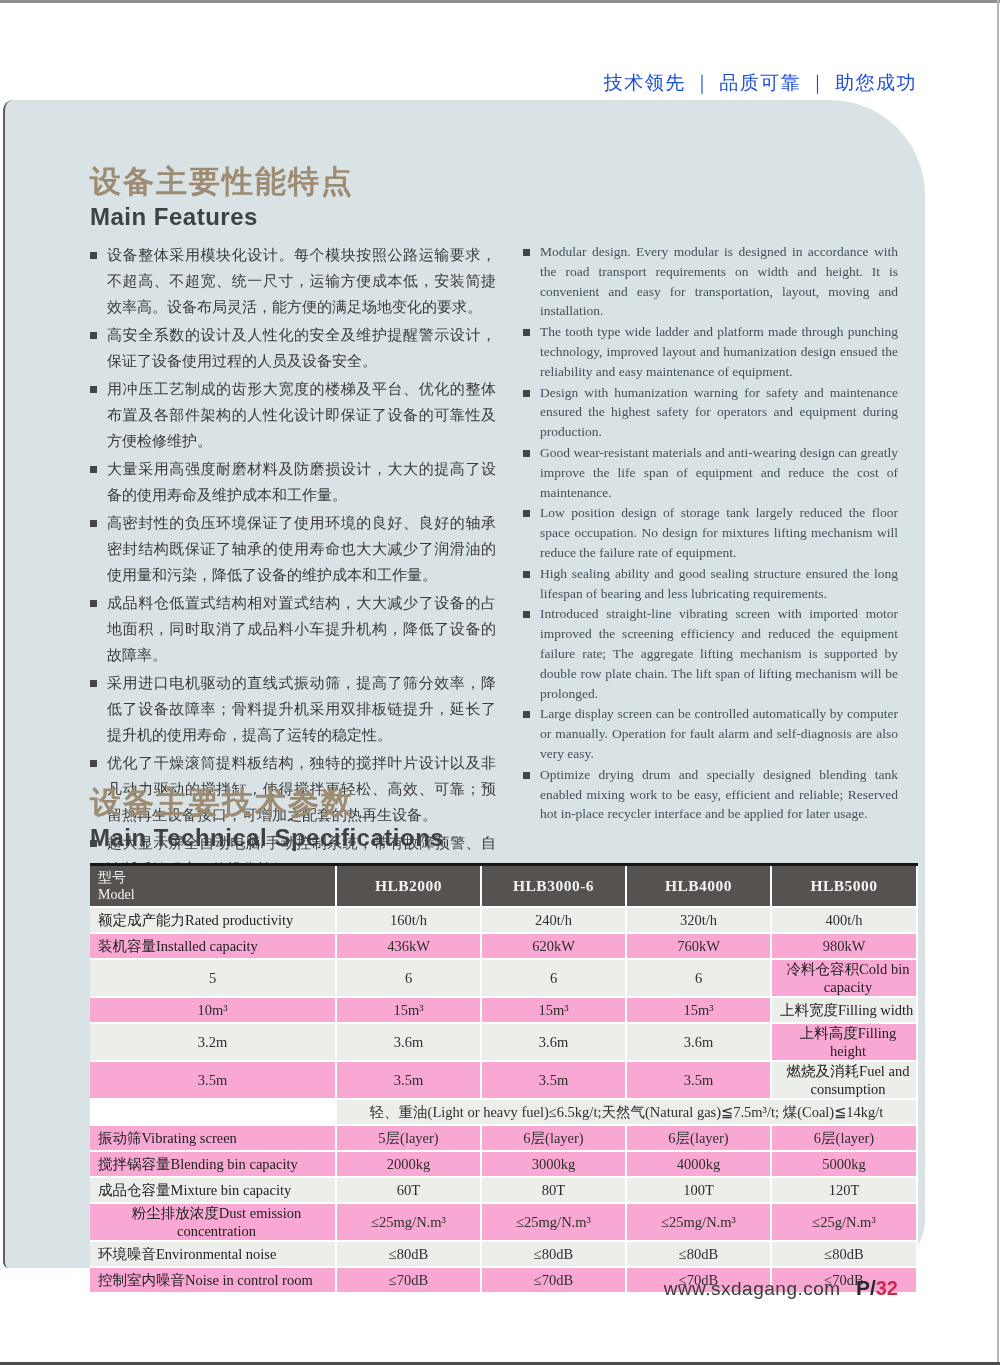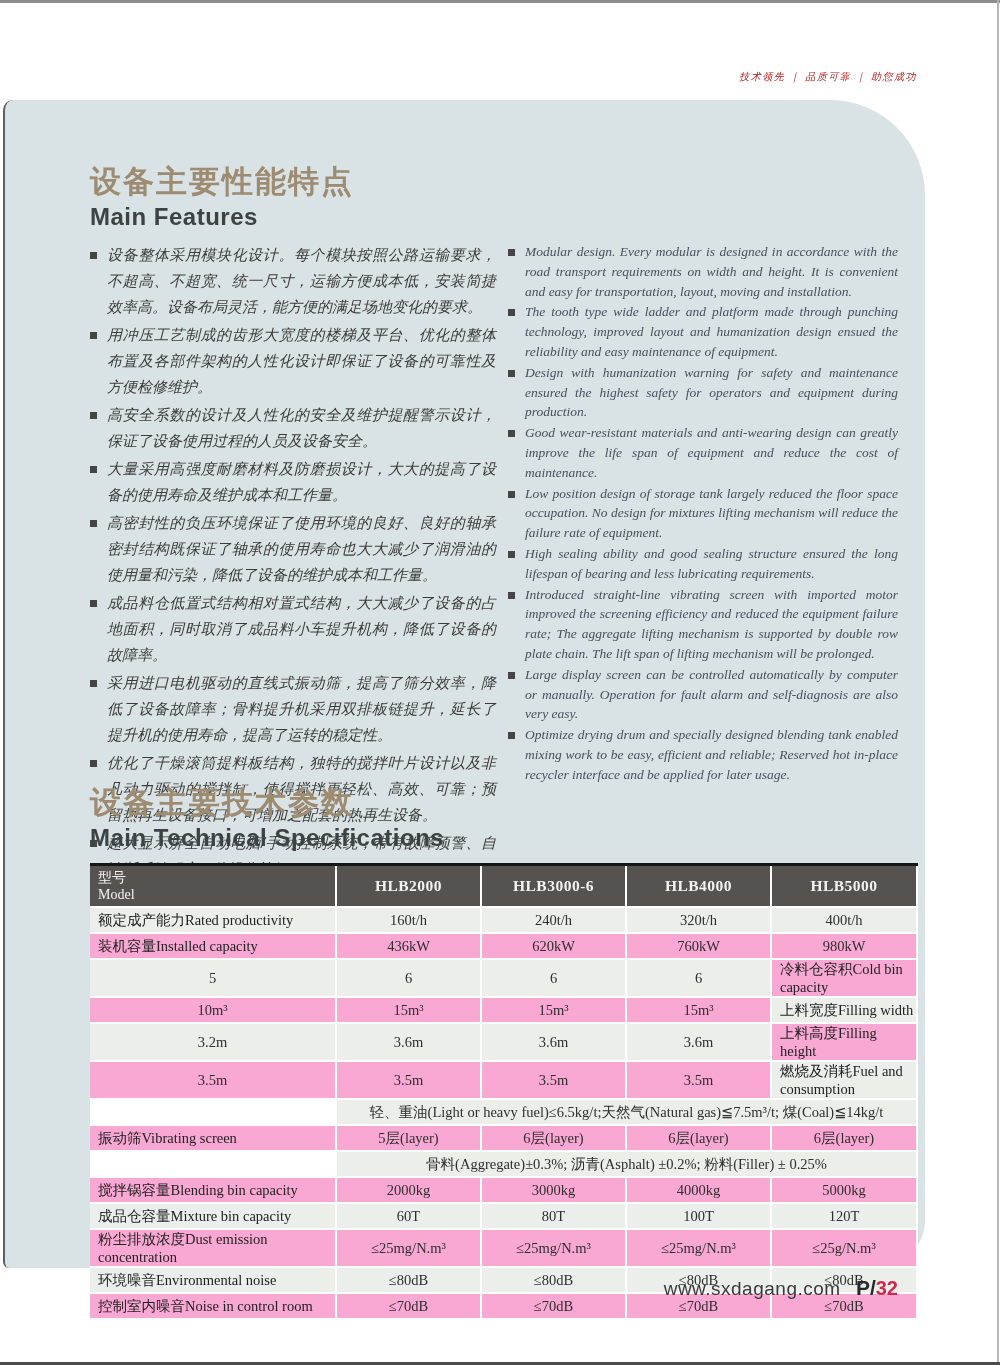--- a/index.html
+++ b/index.html
@@ -8,23 +8,22 @@
     position:relative; width:1000px; height:1365px; margin:0 auto;
     background:#ffffff; overflow:hidden;
     font-family:"Liberation Sans","DejaVu Sans",sans-serif;
   }
   .edge-top    { position:absolute; left:0; top:0; width:1000px; height:3px; background:#8e8e8e; }
   .edge-bottom { position:absolute; left:0; top:1362px; width:1000px; height:3px; background:#4c4c4c; }
   .edge-right  { position:absolute; left:997px; top:0; width:2px; height:1365px; background:#b5b5b5; }
 
   .slogan {
     position:absolute; top:70px; right:83px;
-    font-size:10px; letter-spacing:1.5px; color:#b91c1c;
+    font-size:19px; letter-spacing:1.5px; color:#1d4ed8;
     white-space:nowrap;
-    font-style:italic;
   }
 
   .card {
     position:absolute; left:3px; top:100px; width:922px; height:1168px;
     background:#d9e2e5;
     border-left:2px solid #59626a;
     border-radius:10px 95px 48px 6px;
   }
 
   .sec1 { position:absolute; left:85px; top:62px; width:808px; }
@@ -32,21 +31,21 @@
 
   .title-zh {
     font-size:31px; font-weight:700; color:#9d8b72; letter-spacing:2px;
     line-height:40px;
   }
   .title-en {
     font-size:24px; font-weight:bold; color:#3d4245; letter-spacing:0.5px;
     line-height:30px; margin-bottom:10px;
   }
 
-  .cols { display:flex; gap:12px;font-style:italic; }
+  .cols { display:flex; gap:27px; }
   .col-zh { width:406px; flex:none; }
   .col-en { flex:1; }
 
   .li { position:relative; padding-left:17px; text-align:justify; }
   .li::before {
     content:""; position:absolute; left:0; width:7px; height:7px; background:#454545;
   }
   .col-zh .li { font-size:15px; line-height:26px; color:#3b3b3b; margin-bottom:2px; }
   .col-zh .li::before { top:10px; }
   .col-en .li {
@@ -57,21 +56,21 @@
 
   .spec-table {
     margin-top:4px; width:828px; background:#ffffff;
     border-top:3px solid #161616;
     display:grid; grid-template-columns:245px 143px 143px 143px 144px;
     gap:2px;
     font-family:"Liberation Serif","DejaVu Serif",serif;
   }
   .cell { display:flex; align-items:center; min-height:24px; }
   .cell.val { justify-content:center; text-align:center; }
-  .cell.lbl { padding-left:8px; text-align:left; }
+  .cell.lbl { padding-left:8px; text-align:center; }
   .hdr { background:#565250; color:#f4f3f2; min-height:40px; }
   .hdr.lbl { flex-direction:column; align-items:flex-start; justify-content:center; font-size:14px; line-height:17px; }
   .hdr.val { font-size:15.5px; font-weight:bold; letter-spacing:0.5px; }
   .row-light { background:#eceeea; }
   .row-dark  { background:#f9a8d4; }
   .body-cell { font-size:14.5px; color:#2e2e2e; }
   .cell.lbl.body-cell { font-size:14.5px; color:#222; }
   .cell.spanned { grid-column:2 / 6; justify-content:center; text-align:right; }
 
   .footer {
@@ -93,22 +92,22 @@
   <div class="slogan">技术领先 ｜ 品质可靠 ｜ 助您成功</div>
 
   <div class="card">
 
     <div class="sec1">
       <div class="title-zh">设备主要性能特点</div>
       <div class="title-en">Main Features</div>
       <div class="cols">
         <div class="col-zh">
             <div class="li">设备整体采用模块化设计。每个模块按照公路运输要求，不超高、不超宽、统一尺寸，运输方便成本低，安装简捷效率高。设备布局灵活，能方便的满足场地变化的要求。</div>
+            <div class="li">高安全系数的设计及人性化的安全及维护提醒警示设计，保证了设备使用过程的人员及设备安全。</div>
             <div class="li">用冲压工艺制成的齿形大宽度的楼梯及平台、优化的整体布置及各部件架构的人性化设计即保证了设备的可靠性及方便检修维护。</div>
-            <div class="li">高安全系数的设计及人性化的安全及维护提醒警示设计，保证了设备使用过程的人员及设备安全。</div>
             <div class="li">大量采用高强度耐磨材料及防磨损设计，大大的提高了设备的使用寿命及维护成本和工作量。</div>
             <div class="li">高密封性的负压环境保证了使用环境的良好、良好的轴承密封结构既保证了轴承的使用寿命也大大减少了润滑油的使用量和污染，降低了设备的维护成本和工作量。</div>
             <div class="li">成品料仓低置式结构相对置式结构，大大减少了设备的占地面积，同时取消了成品料小车提升机构，降低了设备的故障率。</div>
             <div class="li">采用进口电机驱动的直线式振动筛，提高了筛分效率，降低了设备故障率；骨料提升机采用双排板链提升，延长了提升机的使用寿命，提高了运转的稳定性。</div>
             <div class="li">优化了干燥滚筒提料板结构，独特的搅拌叶片设计以及非凡动力驱动的搅拌缸，使得搅拌更轻松、高效、可靠；预留热再生设备接口，可增加之配套的热再生设备。</div>
             <div class="li">超大显示屏全自动电脑/手动控制系统，带有故障预警、自诊断反馈程序，使操作简便。</div>
           </div>
         <div class="col-en">
             <div class="li">Modular design. Every modular is designed in accordance with the road transport requirements on width and height. It is convenient and easy for transportation, layout, moving and installation.</div>
             <div class="li">The tooth type wide ladder and platform made through punching technology, improved layout and humanization design ensued the reliability and easy maintenance of equipment.</div>
@@ -166,21 +165,20 @@
           <div class="cell val body-cell row-dark">3.5m</div>
           <div class="cell val body-cell row-dark">3.5m</div>
           <div class="cell val body-cell row-dark">3.5m</div>
           <div class="cell lbl body-cell row-light">燃烧及消耗Fuel and consumption</div>
           <div class="cell val body-cell spanned row-light">轻、重油(Light or heavy fuel)≤6.5kg/t;天然气(Natural gas)≦7.5m³/t; 煤(Coal)≦14kg/t</div>
           <div class="cell lbl body-cell row-dark">振动筛Vibrating screen</div>
           <div class="cell val body-cell row-dark">5层(layer)</div>
           <div class="cell val body-cell row-dark">6层(layer)</div>
           <div class="cell val body-cell row-dark">6层(layer)</div>
           <div class="cell val body-cell row-dark">6层(layer)</div>
-          <div class="cell val body-cell spanned row-light">骨料(Aggregate)±0.3%; 沥青(Asphalt) ±0.2%; 粉料(Filler) ± 0.25%</div>
           <div class="cell lbl body-cell row-dark">搅拌锅容量Blending bin capacity</div>
           <div class="cell val body-cell row-dark">2000kg</div>
           <div class="cell val body-cell row-dark">3000kg</div>
           <div class="cell val body-cell row-dark">4000kg</div>
           <div class="cell val body-cell row-dark">5000kg</div>
           <div class="cell lbl body-cell row-light">成品仓容量Mixture bin capacity</div>
           <div class="cell val body-cell row-light">60T</div>
           <div class="cell val body-cell row-light">80T</div>
           <div class="cell val body-cell row-light">100T</div>
           <div class="cell val body-cell row-light">120T</div>

